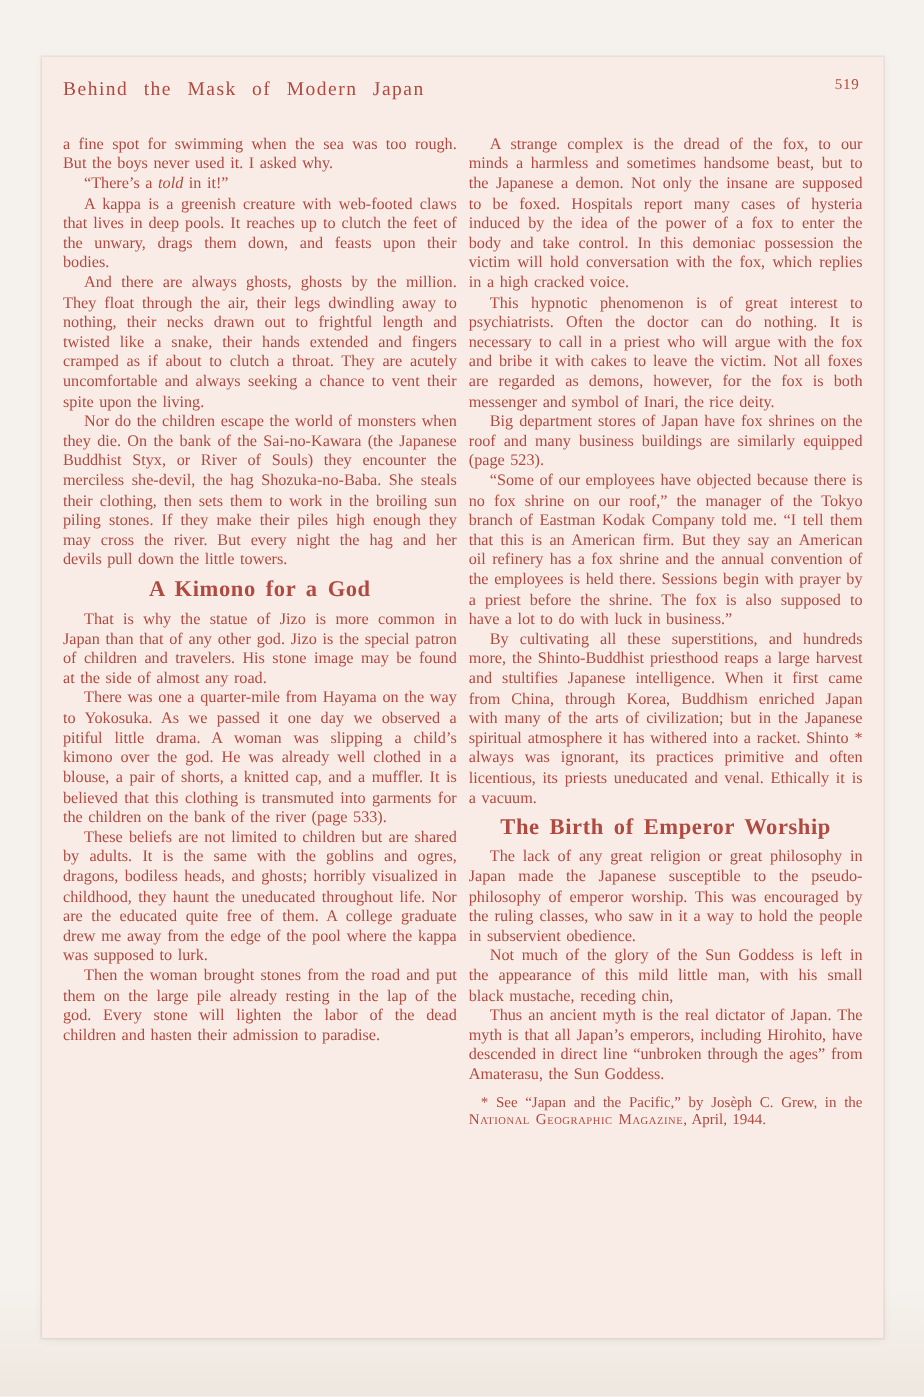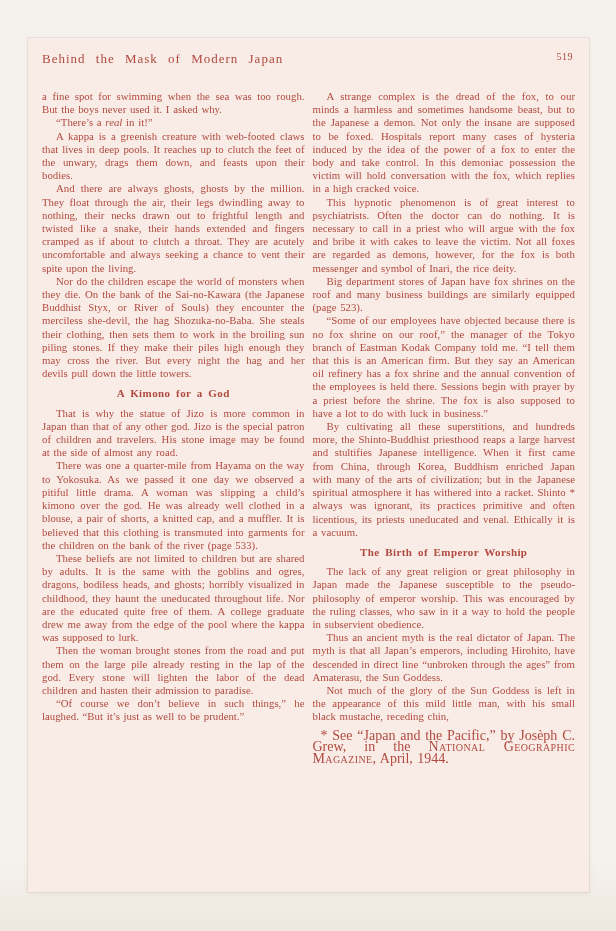--- a/index.html
+++ b/index.html
@@ -53,64 +53,63 @@
     line-height:13.2px;
     text-align:justify;
     word-spacing:1px;
     hyphens:auto;
     -webkit-hyphens:auto;
   }
   .para{margin:0;}
   .para.indent{text-indent:14px;}
   .col-heading{
     text-align:center;
-    font-size:11px;
+    font-size:15px;
     font-weight:bold;
     letter-spacing:.4px;
     word-spacing:2.5px;
     margin:7px 0 6px 0;
     text-indent:0;
   }
   .footnote{
     margin-top:6px;
-    font-size:14px;
+    font-size:10px;
     line-height:11.6px;
     text-indent:8px;
   }
   .run-italic{font-style:italic;}
   .run-smallcaps{font-variant:small-caps;letter-spacing:.4px;}
 </style>
 </head>
 <body>
 
 <div class="page">
   <header class="running-head">
     <span class="head-title">Behind the Mask of Modern Japan</span>
     <span class="head-page">519</span>
   </header>
   <div class="columns">
     <div class="col" id="col-left">
         <p class="para">a fine spot for swimming when the sea was too rough.  But the boys never used it. I asked why.</p>
-        <p class="para indent"><span>“There’s a </span><span class="run-italic">real</span><span> in it!”</span></p>
+        <p class="para indent"><span>“There’s a </span><span class="run-italic">told</span><span> in it!”</span></p>
         <p class="para indent">A kappa is a greenish creature with web-footed claws that lives in deep pools.  It reaches up to clutch the feet of the unwary, drags them down, and feasts upon their bodies.</p>
         <p class="para indent">And there are always ghosts, ghosts by the million.  They float through the air, their legs dwindling away to nothing, their necks drawn out to frightful length and twisted like a snake, their hands extended and fingers cramped as if about to clutch a throat.  They are acutely uncomfortable and always seeking a chance to vent their spite upon the living.</p>
         <p class="para indent">Nor do the children escape the world of monsters when they die.  On the bank of the Sai-no-Kawara (the Japanese Buddhist Styx, or River of Souls) they encounter the merciless she-devil, the hag Shozuka-no-Baba.  She steals their clothing, then sets them to work in the broiling sun piling stones.  If they make their piles high enough they may cross the river.  But every night the hag and her devils pull down the little towers.</p>
         <h3 class="col-heading">A Kimono for a God</h3>
         <p class="para indent">That is why the statue of Jizo is more common in Japan than that of any other god. Jizo is the special patron of children and travelers.  His stone image may be found at the side of almost any road.</p>
         <p class="para indent">There was one a quarter-mile from Hayama on the way to Yokosuka.  As we passed it one day we observed a pitiful little drama. A woman was slipping a child’s kimono over the god.  He was already well clothed in a blouse, a pair of shorts, a knitted cap, and a muffler.  It is believed that this clothing is transmuted into garments for the children on the bank of the river (page 533).</p>
         <p class="para indent">These beliefs are not limited to children but are shared by adults.  It is the same with the goblins and ogres, dragons, bodiless heads, and ghosts; horribly visualized in childhood, they haunt the uneducated throughout life. Nor are the educated quite free of them.  A college graduate drew me away from the edge of the pool where the kappa was supposed to lurk.</p>
         <p class="para indent">Then the woman brought stones from the road and put them on the large pile already resting in the lap of the god.  Every stone will lighten the labor of the dead children and hasten their admission to paradise.</p>
-        <p class="para indent">“Of course we don’t believe in such things,” he laughed.  “But it’s just as well to be prudent.”</p>
       </div>
     <div class="col" id="col-right">
         <p class="para indent">A strange complex is the dread of the fox, to our minds a harmless and sometimes handsome beast, but to the Japanese a demon.  Not only the insane are supposed to be foxed. Hospitals report many cases of hysteria induced by the idea of the power of a fox to enter the body and take control.  In this demoniac possession the victim will hold conversation with the fox, which replies in a high cracked voice.</p>
         <p class="para indent">This hypnotic phenomenon is of great interest to psychiatrists.  Often the doctor can do nothing.  It is necessary to call in a priest who will argue with the fox and bribe it with cakes to leave the victim.  Not all foxes are regarded as demons, however, for the fox is both messenger and symbol of Inari, the rice deity.</p>
         <p class="para indent">Big department stores of Japan have fox shrines on the roof and many business buildings are similarly equipped (page 523).</p>
         <p class="para indent">“Some of our employees have objected because there is no fox shrine on our roof,” the manager of the Tokyo branch of Eastman Kodak Company told me.  “I tell them that this is an American firm.  But they say an American oil refinery has a fox shrine and the annual convention of the employees is held there.  Sessions begin with prayer by a priest before the shrine.  The fox is also supposed to have a lot to do with luck in business.”</p>
         <p class="para indent">By cultivating all these superstitions, and hundreds more, the Shinto-Buddhist priesthood reaps a large harvest and stultifies Japanese intelligence.  When it first came from China, through Korea, Buddhism enriched Japan with many of the arts of civilization; but in the Japanese spiritual atmosphere it has withered into a racket.  Shinto * always was ignorant, its practices primitive and often licentious, its priests uneducated and venal. Ethically it is a vacuum.</p>
         <h3 class="col-heading">The Birth of Emperor Worship</h3>
         <p class="para indent">The lack of any great religion or great philosophy in Japan made the Japanese susceptible to the pseudo-philosophy of emperor worship.  This was encouraged by the ruling classes, who saw in it a way to hold the people in subservient obedience.</p>
+        <p class="para indent">Not much of the glory of the Sun Goddess is left in the appearance of this mild little man, with his small black mustache, receding chin,</p>
         <p class="para indent">Thus an ancient myth is the real dictator of Japan.  The myth is that all Japan’s emperors, including Hirohito, have descended in direct line “unbroken through the ages” from Amaterasu, the Sun Goddess.</p>
-        <p class="para indent">Not much of the glory of the Sun Goddess is left in the appearance of this mild little man, with his small black mustache, receding chin,</p>
         <p class="para footnote"><span>* See “Japan and the Pacific,” by Josèph C. Grew, in the </span><span class="run-smallcaps">National Geographic Magazine</span><span>, April, 1944.</span></p>
       </div>
   </div>
 </div>
 
 </body></html>

